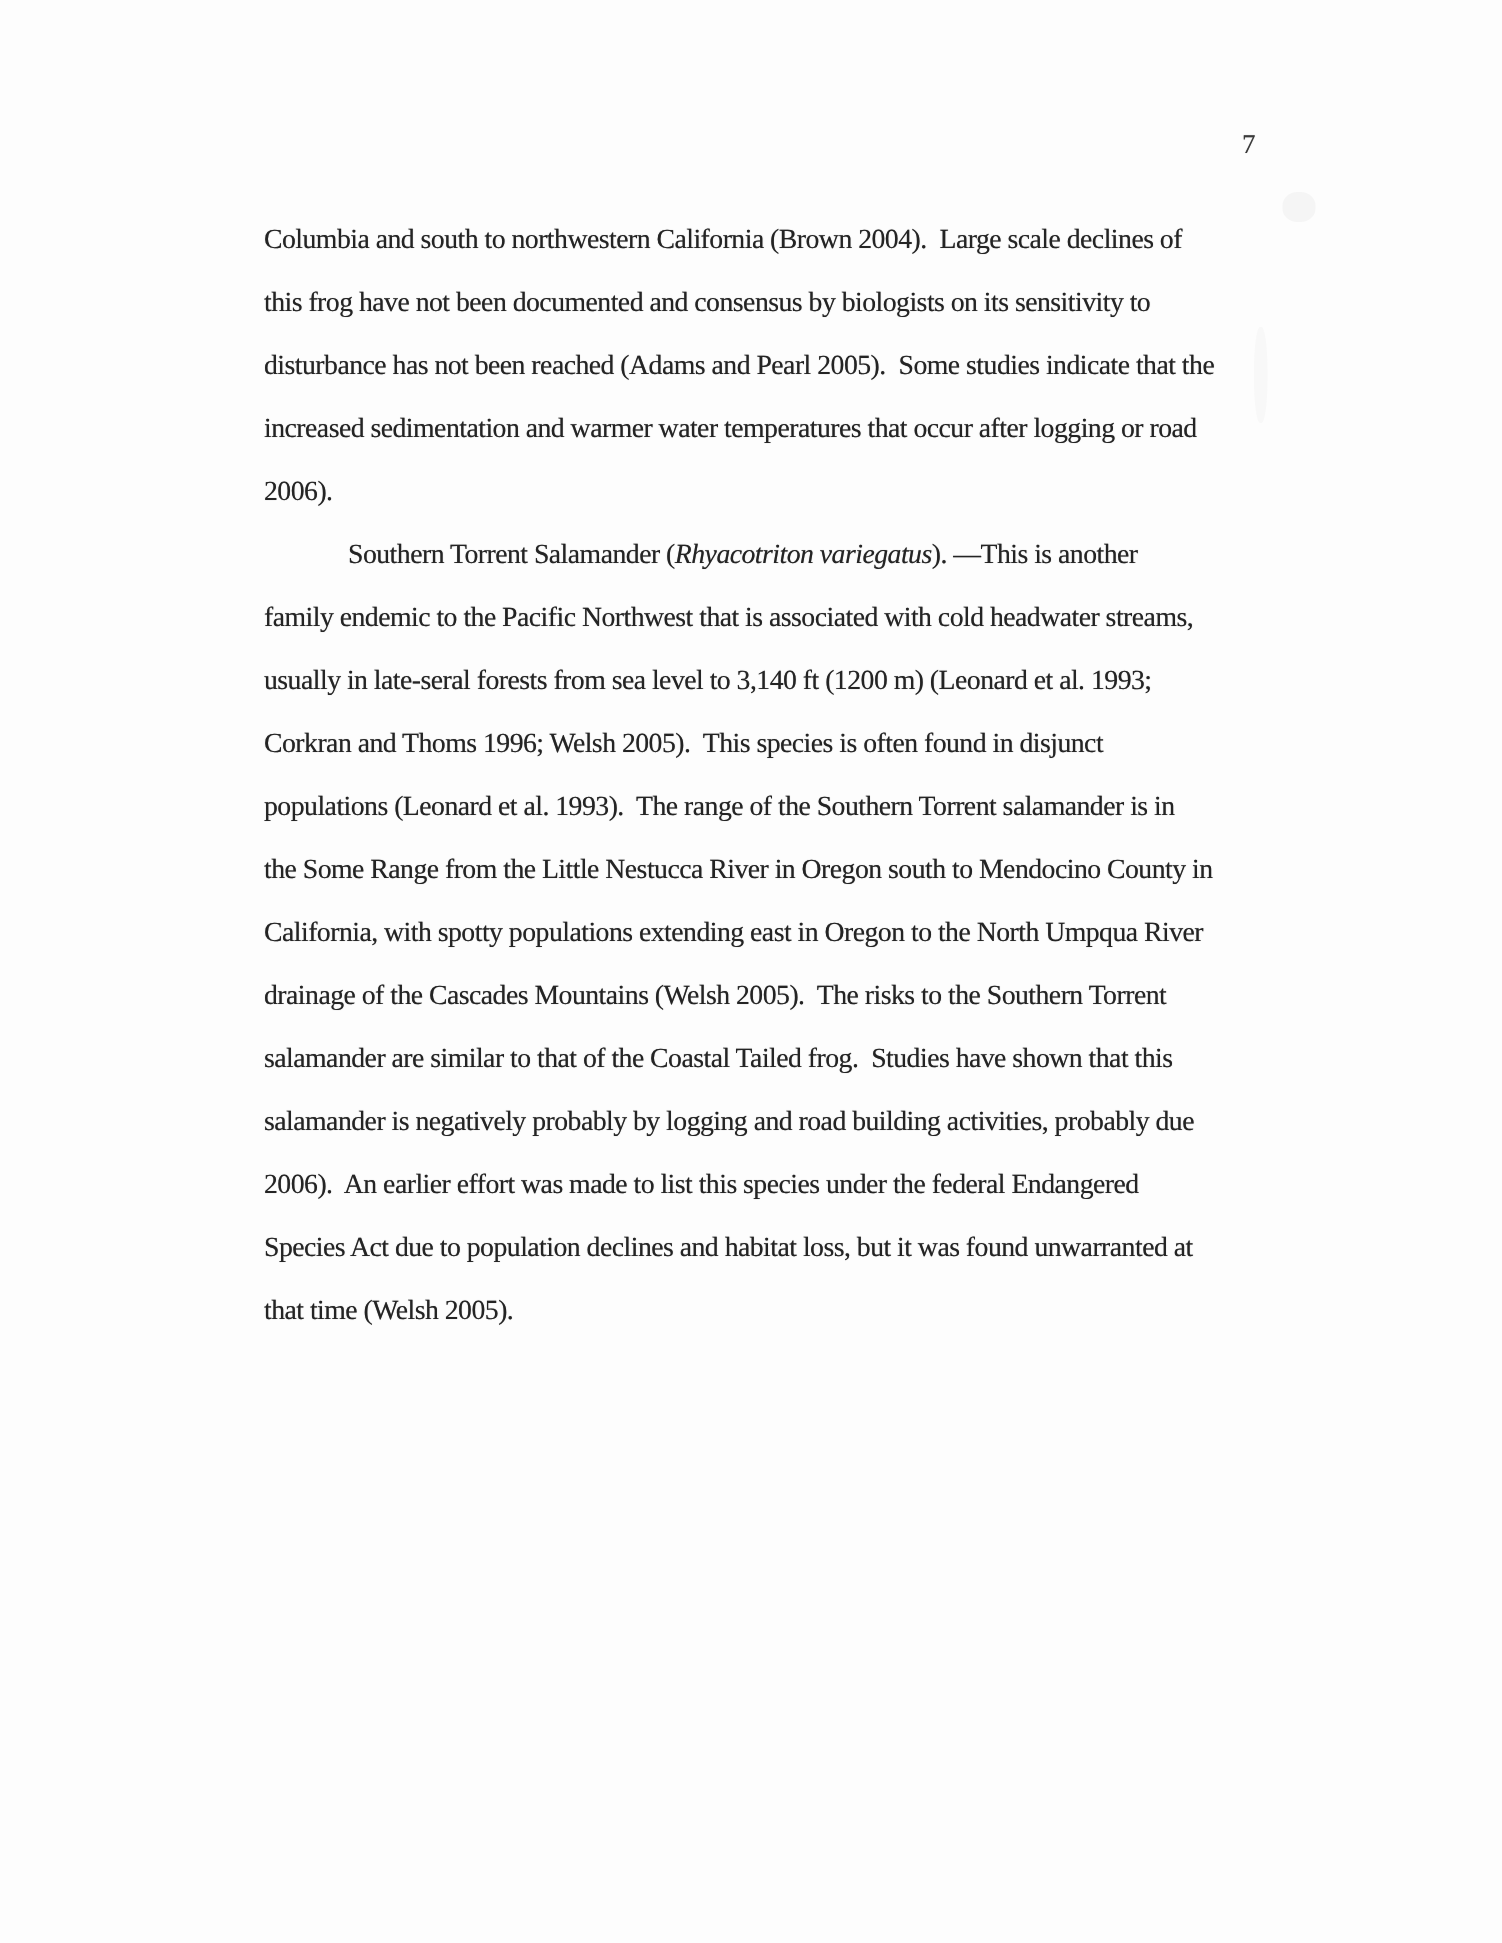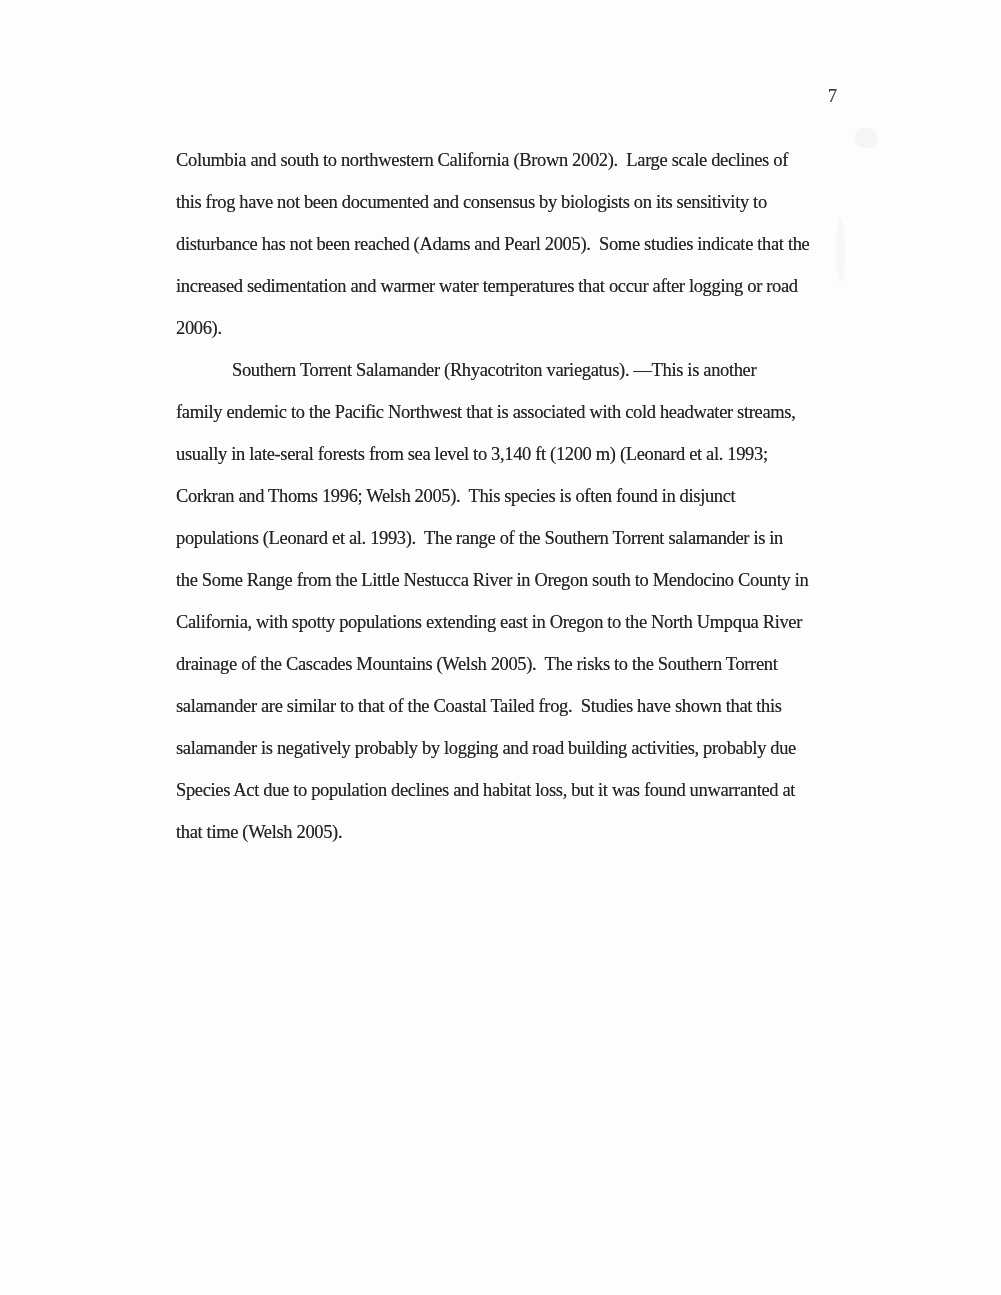--- a/index.html
+++ b/index.html
@@ -38,21 +38,21 @@
     text-shadow: 0 0 0.5px rgba(35,35,35,0.6);
   }
   .line {
     white-space: pre;
     height: 42px;
   }
   .line.indent {
     text-indent: 56px;
   }
   .seg-bold { font-weight: normal; }
-  .seg-italic { }
+  .seg-italic { font-style: italic; }
   .scan-smudge {
     position: absolute;
     border-radius: 45%;
     pointer-events: none;
   }
   .smudge-a {
     top: 128px;
     left: 855px;
     width: 22px;
     height: 20px;
@@ -66,34 +66,35 @@
     background: rgba(90,90,90,0.03);
   }
 </style>
 </head>
 <body style="--page-bg: #fdfdfd; --text-color: #242424;">
 
 <div class="page">
   <div class="page-number">7</div>
 
   <div class="body-text">
-      <div class="line"><span class="">Columbia and south to northwestern California (Brown 2002).  Large scale declines of</span></div>
+      <div class="line"><span class="">Columbia and south to northwestern California (Brown 2004).  Large scale declines of</span></div>
       <div class="line"><span class="">this frog have not been documented and consensus by biologists on its sensitivity to</span></div>
       <div class="line"><span class="">disturbance has not been reached (Adams and Pearl 2005).  Some studies indicate that the</span></div>
       <div class="line"><span class="">increased sedimentation and warmer water temperatures that occur after logging or road</span></div>
       <div class="line"><span class="">2006).</span></div>
       <div class="line indent"><span class="seg-bold ">Southern Torrent Salamander</span><span class=""> (</span><span class="seg-italic">Rhyacotriton variegatus</span><span class="">). —This is another</span></div>
       <div class="line"><span class="">family endemic to the Pacific Northwest that is associated with cold headwater streams,</span></div>
       <div class="line"><span class="">usually in late-seral forests from sea level to 3,140 ft (1200 m) (Leonard et al. 1993;</span></div>
       <div class="line"><span class="">Corkran and Thoms 1996; Welsh 2005).  This species is often found in disjunct</span></div>
       <div class="line"><span class="">populations (Leonard et al. 1993).  The range of the Southern Torrent salamander is in</span></div>
       <div class="line"><span class="">the Some Range from the Little Nestucca River in Oregon south to Mendocino County in</span></div>
       <div class="line"><span class="">California, with spotty populations extending east in Oregon to the North Umpqua River</span></div>
       <div class="line"><span class="">drainage of the Cascades Mountains (Welsh 2005).  The risks to the Southern Torrent</span></div>
       <div class="line"><span class="">salamander are similar to that of the Coastal Tailed frog.  Studies have shown that this</span></div>
       <div class="line"><span class="">salamander is negatively probably by logging and road building activities, probably due</span></div>
+      <div class="line"><span class="">2006).  An earlier effort was made to list this species under the federal Endangered</span></div>
       <div class="line"><span class="">Species Act due to population declines and habitat loss, but it was found unwarranted at</span></div>
       <div class="line"><span class="">that time (Welsh 2005).</span></div>
     </div>
 
   <div class="scan-smudge smudge-a"></div>
   <div class="scan-smudge smudge-b"></div>
 </div>
 
 </body></html>

